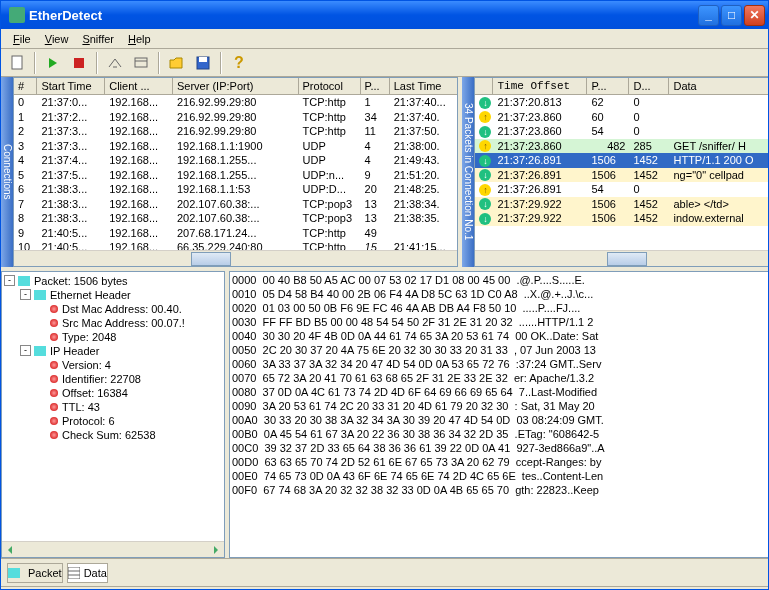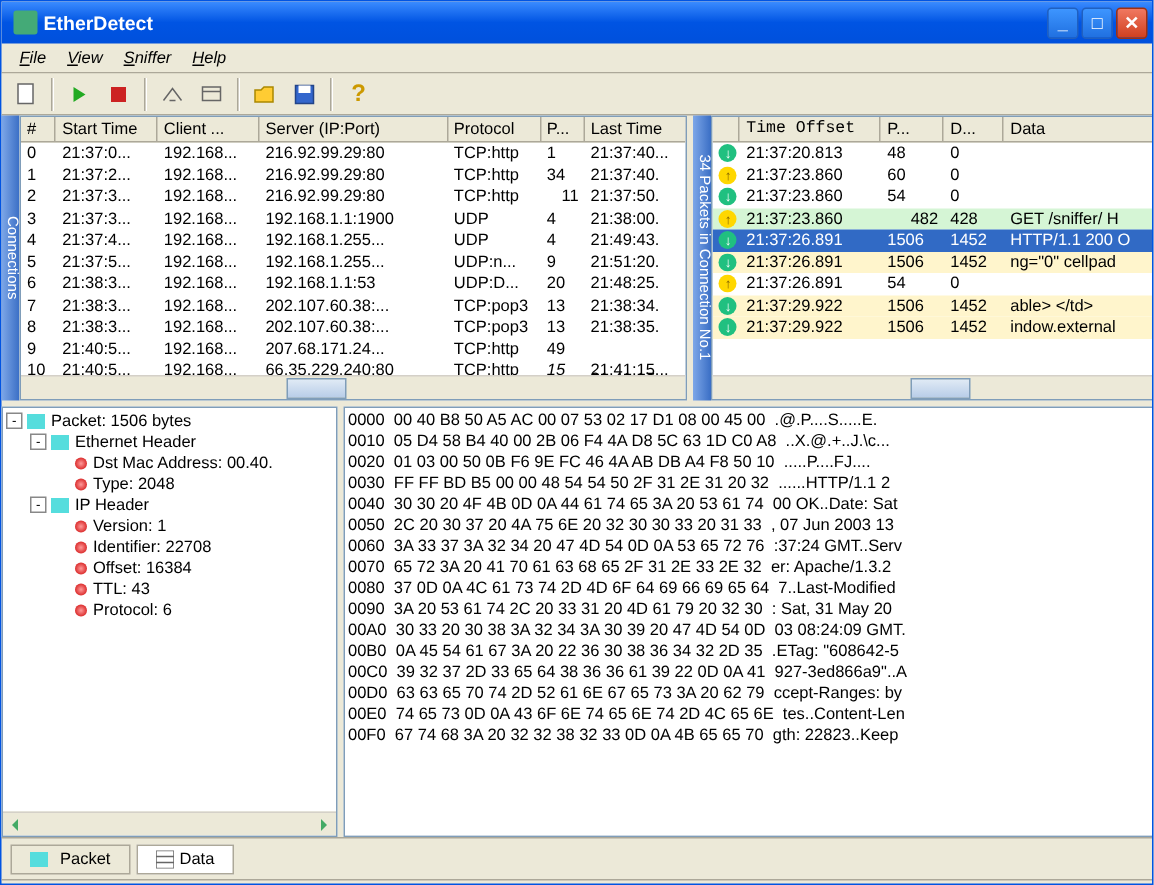--- a/index.html
+++ b/index.html
@@ -4,21 +4,21 @@
 <style>
 * { margin: 0; padding: 0; box-sizing: border-box; font-family: "Tahoma", sans-serif; font-size: 11px; }
 body { background: #ece9d8; width: 769px; height: 590px; overflow: hidden; border: 1px solid #0054e3; }
 .titlebar { height: 28px; background: linear-gradient(to bottom, #3b8cff 0%, #0054e3 50%, #0050dc 100%); display: flex; align-items: center; padding: 0 3px 0 8px; color: white; }
 .titlebar .icon { width: 16px; height: 16px; margin-right: 4px; background: #4a7; border-radius: 2px; }
 .titlebar .title { font-weight: bold; flex: 1; font-size: 13px; }
 .winbtn { width: 21px; height: 21px; margin-left: 2px; border-radius: 3px; display: flex; align-items: center; justify-content: center; color: white; font-weight: bold; font-size: 12px; }
 .winbtn.min, .winbtn.max { background: linear-gradient(to bottom, #3d95ff, #2070e0); border: 1px solid #2060c0; }
 .winbtn.close { background: linear-gradient(to bottom, #f07860, #d04020); border: 1px solid #a03010; }
 .menubar { height: 20px; display: flex; align-items: center; padding: 0 6px; gap: 2px; border-bottom: 1px solid #aca899; }
-.menuitem { padding: 2px 6px; cursor: default; font-style: italic; }
+.menuitem { padding: 2px 6px; cursor: default; }
 .menuitem u { text-decoration: underline; }
 .toolbar { height: 28px; display: flex; align-items: center; padding: 0 4px; gap: 2px; background: #ece9d8; border-bottom: 1px solid #aca899; }
 .tbtn { width: 24px; height: 24px; display: flex; align-items: center; justify-content: center; border: 1px solid transparent; }
 .tsep { width: 2px; height: 22px; border-left: 1px solid #aca899; border-right: 1px solid #fff; margin: 0 3px; }
 .content { display: flex; height: 481px; }
 .vband { width: 12px; background: linear-gradient(to right, #7da7e8, #3a6ec5); writing-mode: vertical-rl; text-align: center; color: white; font-size: 10px; padding: 4px 0; }
 .panel { background: #fff; border: 1px solid #7f9db9; overflow: hidden; display: flex; flex-direction: column; }
 .upper { display: flex; height: 190px; }
 .lower { display: flex; height: 291px; }
 .grid-hdr { display: flex; background: #ece9d8; border-bottom: 1px solid #aca899; flex-shrink: 0; }
@@ -31,21 +31,21 @@
 .scroll-h .thumb { width: 40px; height: 14px; background: linear-gradient(to bottom, #e0eaf5, #b8cde8); border: 1px solid #7f9db9; margin-left: 40%; }
 .tree { flex: 1; overflow: hidden; font-family: "Courier New", monospace; font-size: 11px; padding: 2px; }
 .tree-row { display: flex; align-items: center; height: 14px; white-space: nowrap; }
 .tree-row .exp { width: 11px; height: 11px; border: 1px solid #888; text-align: center; line-height: 9px; font-size: 9px; margin-right: 3px; font-family: sans-serif; }
 .tree-row .ind { display: inline-block; }
 .bullet { width: 8px; height: 8px; background: radial-gradient(circle, #f99, #c00); border-radius: 50%; margin-right: 4px; }
 .cyan { width: 12px; height: 10px; background: #5dd; margin-right: 4px; }
 .hex { flex: 1; overflow: hidden; font-family: "Courier New", monospace; font-size: 11px; padding: 2px; background: #fff; }
 .hex-row { white-space: pre; height: 14px; }
 .bottombar { height: 28px; display: flex; align-items: center; padding: 0 6px; gap: 4px; border-top: 1px solid #aca899;}
-.tab { padding: 3px 12px; border: 1px solid #aca899; background: #fff; display: flex; align-items: center; gap: 4px; }
+.tab { padding: 3px 0; border: 1px solid #aca899; background: #fff; display: flex; align-items: center; gap: 4px; }
 .tab.inactive { background: #ece9d8; }
 .statusbar { height: 22px; display: flex; align-items: center; padding: 0 6px; border-top: 1px solid #aca899; }
 .statusbar > div { padding: 0 8px; border-right: 1px solid #aca899; height: 18px; display: flex; align-items: center; }
 .statusbar > div:first-child { flex: 1; border: none; }
 .pkt-icon { width: 12px; height: 12px; border-radius: 50%; margin-right: 2px; display: inline-flex; align-items: center; justify-content: center; font-size: 9px; }
 .pkt-up { background: #ffd700; color: #806000; }
 .pkt-dn { background: #20c080; color: white; }
 .row-green { background: #d5f5d5; }
 .row-yellow { background: #fff5cc; }
 </style>
@@ -146,21 +146,21 @@
               <div style="width: 64px;">TCP:http</div>
               <div style="width: 30px;">34</div>
               <div style="width: 70px;">21:37:40.</div>
             </div>
             <div class="grid-row">
               <div style="width: 24px;">2</div>
               <div style="width: 70px;">21:37:3...</div>
               <div style="width: 70px;">192.168...</div>
               <div style="width: 130px;">216.92.99.29:80</div>
               <div style="width: 64px;">TCP:http</div>
-              <div style="width: 30px; text-align: right;">11</div>
+              <div style="width: 30px;">11</div>
               <div style="width: 70px;">21:37:50.</div>
             </div>
             <div class="grid-row">
               <div style="width: 24px;">3</div>
               <div style="width: 70px;">21:37:3...</div>
               <div style="width: 70px;">192.168...</div>
               <div style="width: 130px;">192.168.1.1:1900</div>
               <div style="width: 64px;">UDP</div>
               <div style="width: 30px;">4</div>
               <div style="width: 70px;">21:38:00.</div>
@@ -240,21 +240,21 @@
             <div style="width: 18px;"></div>
             <div style="width: 94px; font-family: Liberation Mono, monospace;">Time Offset</div>
             <div style="width: 42px;">P...</div>
             <div style="width: 40px;">D...</div>
             <div style="width: 120px;">Data</div>
           </div>
         <div class="grid-body" id="pkt-body">
             <div class="grid-row ">
               <div style="width: 18px;"><span class="pkt-icon pkt-dn">↓</span></div>
               <div style="width: 94px;">21:37:20.813</div>
-              <div style="width: 42px;">48</div>
+              <div style="width: 42px;">62</div>
               <div style="width: 40px;">0</div>
               <div style="width: 120px;"></div>
             </div>
             <div class="grid-row ">
               <div style="width: 18px;"><span class="pkt-icon pkt-up">↑</span></div>
               <div style="width: 94px;">21:37:23.860</div>
               <div style="width: 42px;">60</div>
               <div style="width: 40px;">0</div>
               <div style="width: 120px;"></div>
             </div>
@@ -262,21 +262,21 @@
               <div style="width: 18px;"><span class="pkt-icon pkt-dn">↓</span></div>
               <div style="width: 94px;">21:37:23.860</div>
               <div style="width: 42px;">54</div>
               <div style="width: 40px;">0</div>
               <div style="width: 120px;"></div>
             </div>
             <div class="grid-row row-green">
               <div style="width: 18px;"><span class="pkt-icon pkt-up">↑</span></div>
               <div style="width: 94px;">21:37:23.860</div>
               <div style="width: 42px; text-align: right;">482</div>
-              <div style="width: 40px;">428</div>
+              <div style="width: 40px;">285</div>
               <div style="width: 120px;">GET /sniffer/ H</div>
             </div>
             <div class="grid-row sel">
               <div style="width: 18px;"><span class="pkt-icon pkt-dn">↓</span></div>
               <div style="width: 94px;">21:37:26.891</div>
               <div style="width: 42px;">1506</div>
               <div style="width: 40px;">1452</div>
               <div style="width: 120px;">HTTP/1.1 200 O</div>
             </div>
             <div class="grid-row row-yellow">
@@ -332,33 +332,39 @@
             <div class="tree-row">
               <span class="ind" style="width: 32px;"></span>
               <span style="width: 14px; display: inline-block;"></span>
               <span class="bullet"></span>
               <span>Dst Mac Address: 00.40.</span>
             </div>
             <div class="tree-row">
               <span class="ind" style="width: 32px;"></span>
               <span style="width: 14px; display: inline-block;"></span>
               <span class="bullet"></span>
+              <span>Src Mac Address: 00.07.!</span>
+            </div>
+            <div class="tree-row">
+              <span class="ind" style="width: 32px;"></span>
+              <span style="width: 14px; display: inline-block;"></span>
+              <span class="bullet"></span>
               <span>Type: 2048</span>
             </div>
             <div class="tree-row">
               <span class="ind" style="width: 16px;"></span>
               <span class="exp">-</span>
               <span class="cyan"></span>
               <span>IP Header</span>
             </div>
             <div class="tree-row">
               <span class="ind" style="width: 32px;"></span>
               <span style="width: 14px; display: inline-block;"></span>
               <span class="bullet"></span>
-              <span>Version: 1</span>
+              <span>Version: 4</span>
             </div>
             <div class="tree-row">
               <span class="ind" style="width: 32px;"></span>
               <span style="width: 14px; display: inline-block;"></span>
               <span class="bullet"></span>
               <span>Identifier: 22708</span>
             </div>
             <div class="tree-row">
               <span class="ind" style="width: 32px;"></span>
               <span style="width: 14px; display: inline-block;"></span>
@@ -369,20 +375,26 @@
               <span class="ind" style="width: 32px;"></span>
               <span style="width: 14px; display: inline-block;"></span>
               <span class="bullet"></span>
               <span>TTL: 43</span>
             </div>
             <div class="tree-row">
               <span class="ind" style="width: 32px;"></span>
               <span style="width: 14px; display: inline-block;"></span>
               <span class="bullet"></span>
               <span>Protocol: 6</span>
+            </div>
+            <div class="tree-row">
+              <span class="ind" style="width: 32px;"></span>
+              <span style="width: 14px; display: inline-block;"></span>
+              <span class="bullet"></span>
+              <span>Check Sum: 62538</span>
             </div>
           </div>
         <div class="scroll-h">
             <svg width="16" height="16">
               <polygon points="10,4 6,8 10,12" fill="#4a6"></polygon>
             </svg>
             <div style="flex:1"></div>
             <svg width="16" height="16">
               <polygon points="6,4 10,8 6,12" fill="#4a6"></polygon>
             </svg>

